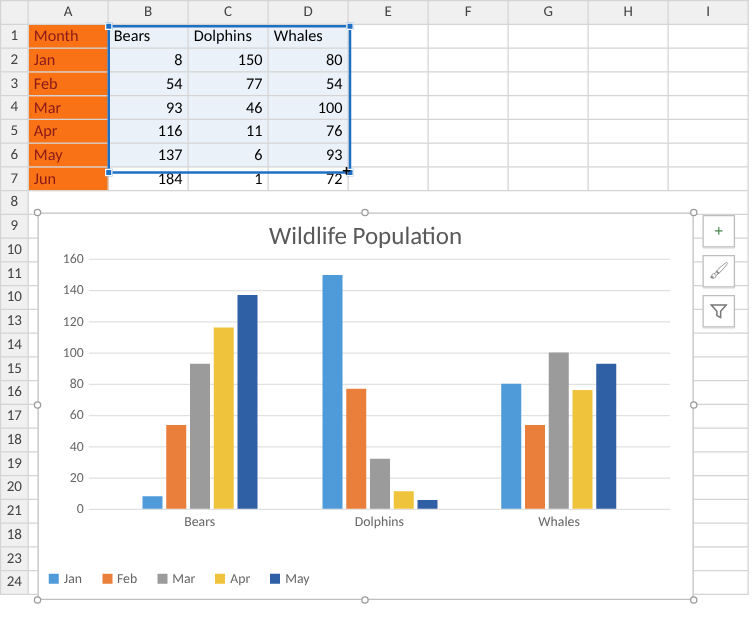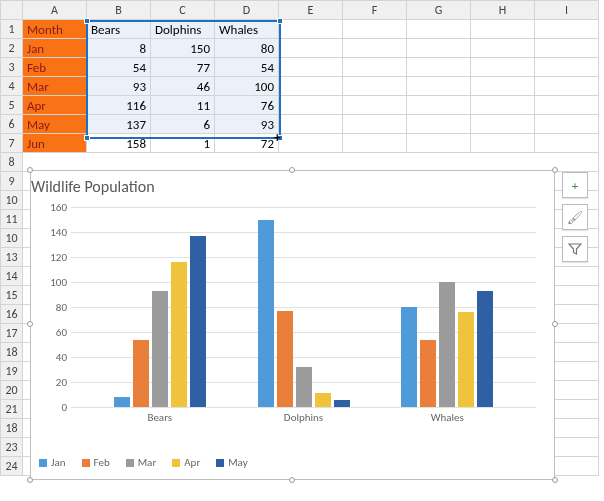--- a/index.html
+++ b/index.html
@@ -27,21 +27,21 @@
 .selbox .h.br { right:-4px; bottom:-4px; }
 .fillcursor{position:absolute;left:274px;top:130px;font-size:13px;font-weight:bold;color:#000;pointer-events:none;}
 
 
 .chartwrap { position:absolute; left:30px; top:170px; width:525px; height:310px; border:1px solid #bfbfbf; background:#fff; }
 .chartwrap .csel { position:absolute; width:6px; height:6px; background:#fff; border:1px solid #9a9a9a; border-radius:50%; }
 .csel.tl{left:-4px;top:-4px}.csel.tm{left:50%;top:-4px;margin-left:-4px}.csel.tr{right:-4px;top:-4px}
 .csel.ml{left:-4px;top:50%;margin-top:-4px}.csel.mr{right:-4px;top:50%;margin-top:-4px}
 .csel.bl{left:-4px;bottom:-4px}.csel.bm{left:50%;bottom:-4px;margin-left:-4px}.csel.br{right:-4px;bottom:-4px}
 
-.chart-title{ text-align:left; color:#595959; font-size:16px; padding-top:6px; }
+.chart-title{ text-align:center; color:#595959; font-size:20px; padding-top:6px; }
 .plot { position:absolute; left:40px; top:36px; width:465px; height:200px; }
 .plot .hgrid{ position:absolute; left:0; right:0; border-top:1px solid #e1e1e1; }
 .plot .ylab{ position:absolute; left:-30px; width:26px; text-align:right; color:#666; font-size:11px; transform:translateY(-50%); }
 .cluster{ position:absolute; bottom:0; width:110px; display:flex; align-items:flex-end; gap:3px; justify-content:center; }
 .bar{ width:16px; }
 .c0{background:#4f9bd9}.c1{background:#e97f3a}.c2{background:#9b9b9b}.c3{background:#f0c33c}.c4{background:#2f5fa5}
 .xlab{ position:absolute; top:240px; color:#666; font-size:11px; text-align:center; width:110px; }
 .legend{ position:absolute; bottom:10px; left:0; right:0; text-align:left; font-size:11px; color:#666; }
 .legend span{ margin:0 8px; }
 .legend i{ display:inline-block; width:8px; height:8px; margin-right:4px; vertical-align:middle; }
@@ -138,21 +138,21 @@
   <td class="cell sel">93</td>
   <td class="cell"></td>
           <td class="cell"></td>
           <td class="cell"></td>
           <td class="cell"></td>
           <td class="cell"></td>
         </tr>
 <tr>
           <th class="rowhead">7</th>
   <td class="cell rhdr">Jun</td>
-  <td class="cell num">158</td>
+  <td class="cell num">184</td>
   <td class="cell num">1</td>
   <td class="cell num">72</td>
   <td class="cell"></td>
           <td class="cell"></td>
           <td class="cell"></td>
           <td class="cell"></td>
           <td class="cell"></td>
         </tr>
 
 <tr>

